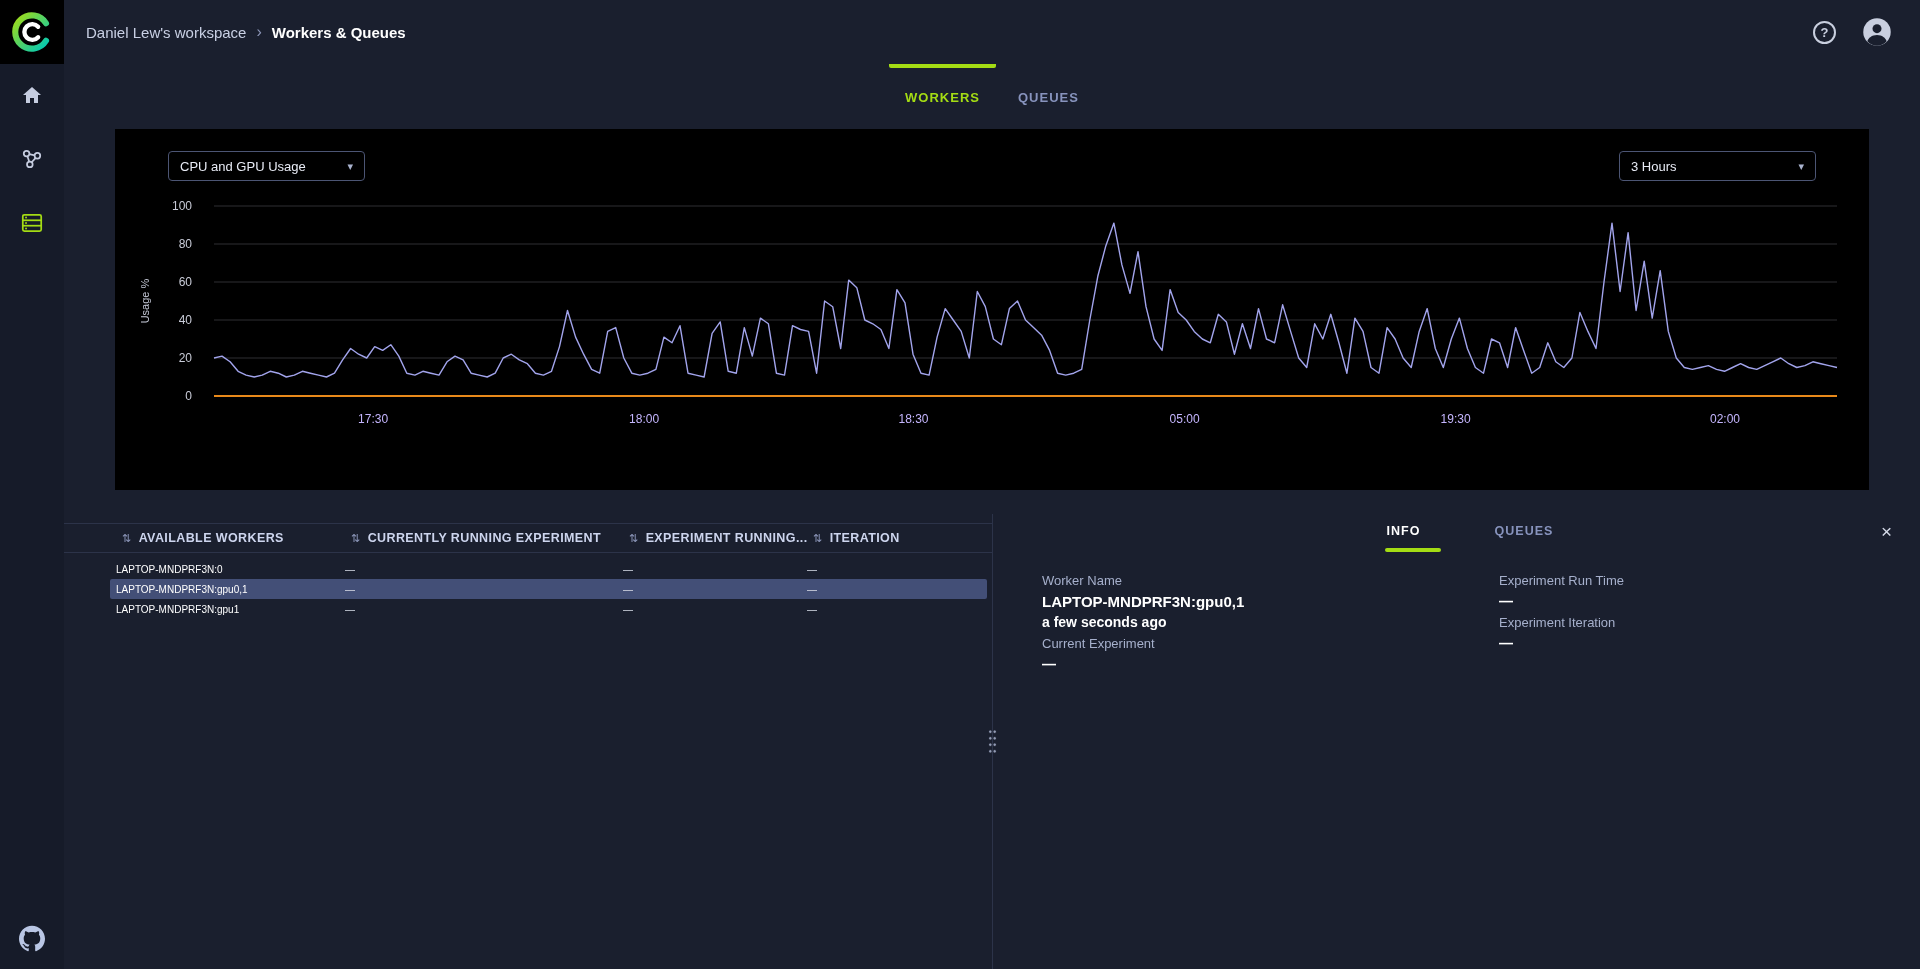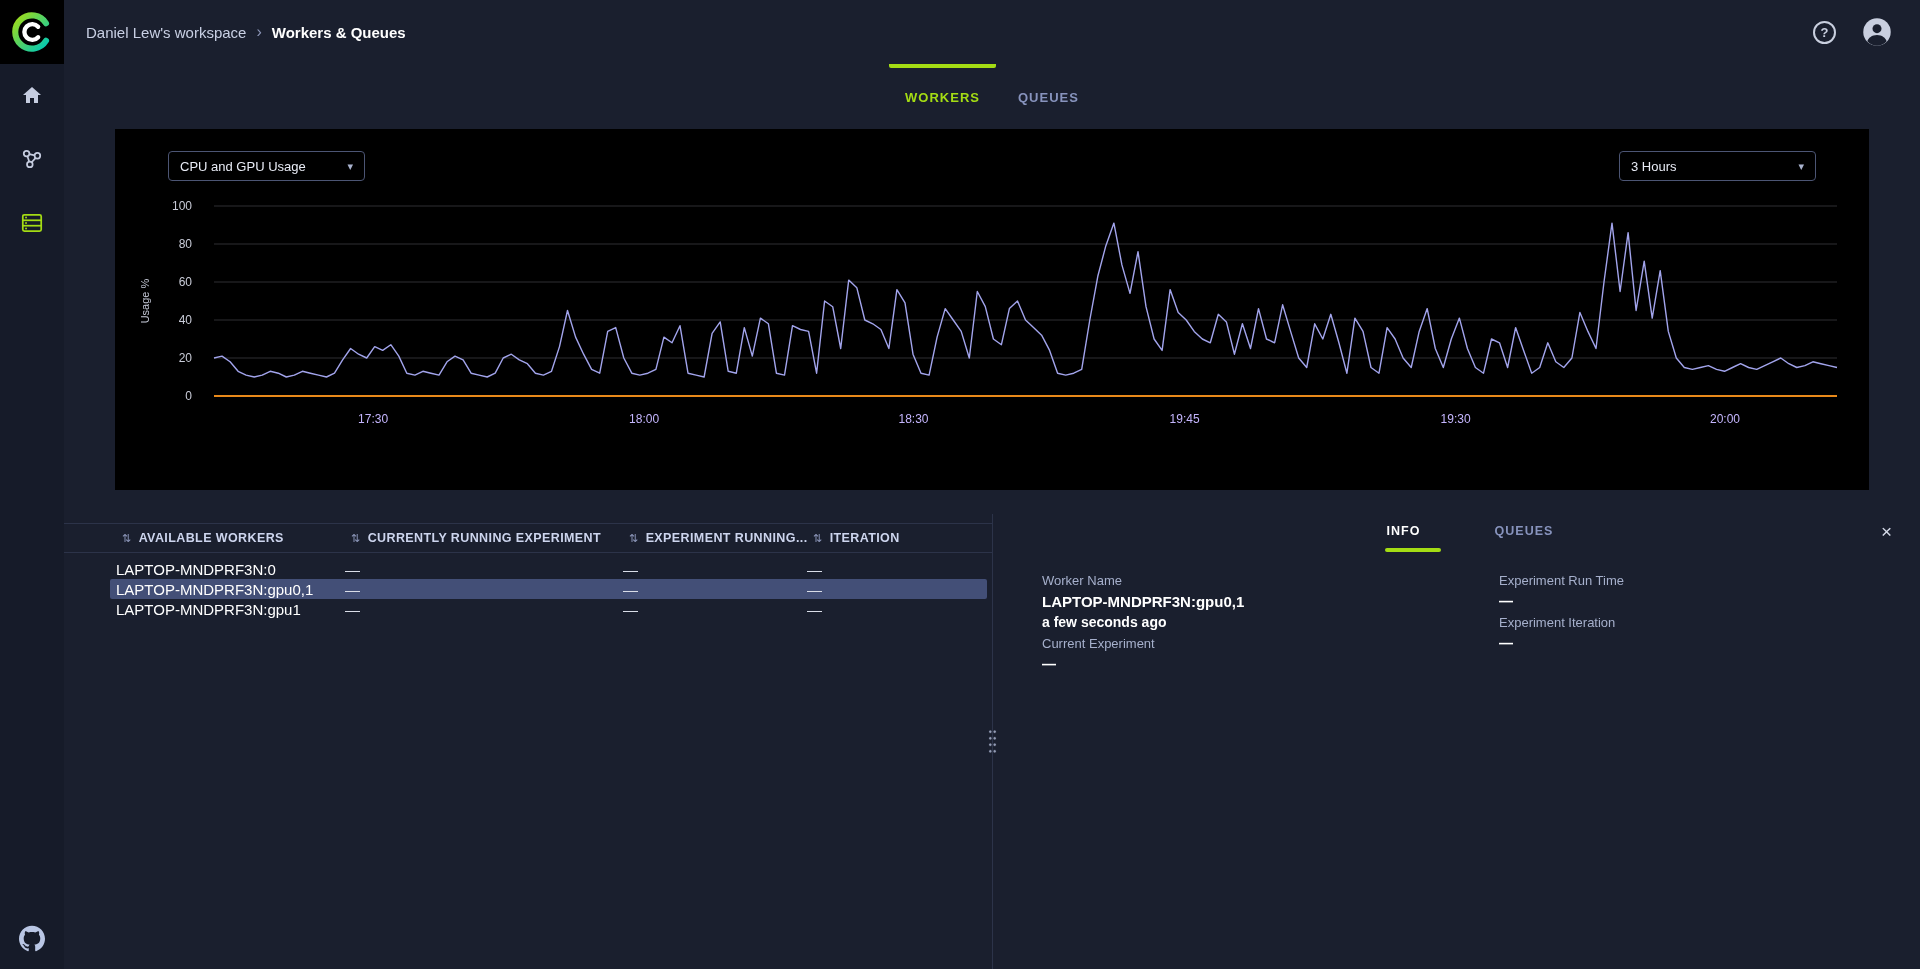--- a/index.html
+++ b/index.html
@@ -56,21 +56,21 @@
 
   
   .bottom { flex:1; margin-top:24px; display:flex; min-height:0; }
 
   .table-area { flex:0 0 928px; width:928px; }
   .thead { margin-top:9px; height:30px; display:flex; align-items:center; border-top:1px solid #2c3349; border-bottom:1px solid #2c3349; padding-left:58px; }
   .th { display:flex; align-items:center; gap:7px; font-size:12.5px; font-weight:700; color:#cdd5ee; letter-spacing:.4px; cursor:pointer; }
   .th .sort { color:#8d97ba; font-size:11px; font-weight:400; }
   .th.c1 { width:229px; } .th.c2 { width:278px; } .th.c3 { width:184px; } .th.c4 { flex:1; }
   .tbody { padding-top:6px; }
-  .trow { display:flex; align-items:center; height:20px; margin:0 5px 0 46px; padding-left:6px; font-size:15px; color:#fff; border-radius:2px; cursor:pointer; }
+  .trow { display:flex; align-items:center; height:20px; margin:0 5px 0 46px; padding-left:6px; font-size:10px; color:#fff; border-radius:2px; cursor:pointer; }
   .trow.selected { background:#434f77; }
   .trow .c1 { width:229px; } .trow .c2 { width:278px; } .trow .c3 { width:184px; } .trow .c4 { flex:1; }
   .trow .dash { color:#d9dde8; }
 
   .splitter { flex:0 0 1px; background:#2c3349; position:relative; }
   .splitter .handle { position:absolute; top:50%; left:-4px; transform:translateY(-50%); width:9px; height:27px; cursor:col-resize;
     background-image:radial-gradient(circle, #9aa3bd 1px, transparent 1.4px); background-size:4.5px 6.5px; }
 
   .details { flex:1; position:relative; padding-left:27px; }
   .dtabs { display:flex; justify-content:center; gap:52px; padding-top:4px; }
@@ -199,23 +199,23 @@
           <line x1="0" x2="1623" y1="0" y2="0" stroke="#2e2e33" stroke-width="1"></line>
           <polyline points="0.0,152.0 8.0,150.1 16.1,155.8 24.1,165.3 32.1,169.1 40.2,171.0 48.2,169.1 56.2,165.3 64.3,167.2 72.3,171.0 80.3,169.1 88.4,165.3 96.4,167.2 104.5,169.1 112.5,171.0 120.5,167.2 128.6,153.9 136.6,142.5 144.6,148.2 152.7,152.0 160.7,140.6 168.7,144.4 176.8,138.7 184.8,150.1 192.8,167.2 200.9,169.1 208.9,165.3 216.9,167.2 225.0,169.1 233.0,155.8 241.0,150.1 249.1,153.9 257.1,167.2 265.1,169.1 273.2,171.0 281.2,167.2 289.2,152.0 297.3,148.2 305.3,153.9 313.4,157.7 321.4,167.2 329.4,169.1 337.5,165.3 345.5,140.6 353.5,104.5 361.6,131.1 369.6,148.2 377.6,163.4 385.7,167.2 393.7,125.4 401.7,121.6 409.8,152.0 417.8,167.2 425.8,169.1 433.9,167.2 441.9,163.4 449.9,131.1 458.0,136.8 466.0,119.7 474.0,167.2 482.1,169.1 490.1,171.0 498.1,127.3 506.2,115.9 514.2,165.3 522.3,167.2 530.3,121.6 538.3,150.1 546.4,112.1 554.4,117.8 562.4,167.2 570.5,169.1 578.5,119.7 586.5,123.5 594.6,125.4 602.6,167.2 610.6,95.0 618.7,100.7 626.7,142.5 634.7,74.1 642.8,81.7 650.8,114.0 658.8,117.8 666.9,123.5 674.9,142.5 682.9,83.6 691.0,96.9 699.0,148.2 707.0,167.2 715.1,169.1 723.1,131.1 731.2,102.6 739.2,114.0 747.2,125.4 755.3,152.0 763.3,85.5 771.3,100.7 779.4,133.0 787.4,138.7 795.4,102.6 803.5,95.0 811.5,114.0 819.5,121.6 827.6,129.2 835.6,144.4 843.6,167.2 851.7,169.1 859.7,167.2 867.7,163.4 875.8,114.0 883.8,70.3 891.8,39.9 899.9,17.1 907.9,58.9 916.0,87.4 924.0,45.6 932.0,100.7 940.1,133.0 948.1,144.4 956.1,83.6 964.2,106.4 972.2,114.0 980.2,125.4 988.3,133.0 996.3,136.8 1004.3,108.3 1012.4,115.9 1020.4,148.2 1028.4,117.8 1036.5,142.5 1044.5,102.6 1052.5,133.0 1060.6,136.8 1068.6,98.8 1076.6,125.4 1084.7,152.0 1092.7,161.5 1100.7,117.8 1108.8,133.0 1116.8,108.3 1124.9,136.8 1132.9,167.2 1140.9,112.1 1149.0,125.4 1157.0,161.5 1165.0,167.2 1173.1,121.6 1181.1,133.0 1189.1,152.0 1197.2,161.5 1205.2,125.4 1213.2,102.6 1221.3,142.5 1229.3,161.5 1237.3,133.0 1245.4,112.1 1253.4,142.5 1261.4,161.5 1269.5,167.2 1277.5,133.0 1285.5,136.8 1293.6,161.5 1301.6,121.6 1309.6,144.4 1317.7,167.2 1325.7,161.5 1333.8,136.8 1341.8,155.8 1349.8,161.5 1357.9,152.0 1365.9,106.4 1373.9,125.4 1382.0,142.5 1390.0,76.0 1398.0,17.1 1406.1,85.5 1414.1,26.6 1422.1,104.5 1430.2,55.1 1438.2,112.1 1446.2,64.6 1454.3,125.4 1462.3,152.0 1470.3,161.5 1478.4,163.4 1486.4,161.5 1494.4,159.6 1502.5,163.4 1510.5,165.3 1518.5,161.5 1526.6,157.7 1534.6,161.5 1542.7,163.4 1550.7,159.6 1558.7,155.8 1566.8,152.0 1574.8,157.7 1582.8,161.5 1590.9,159.6 1598.9,155.8 1606.9,157.7 1615.0,159.6 1623.0,161.5" fill="none" stroke="#a2a4ec" stroke-width="1.4" stroke-linejoin="round"></polyline>
           <polyline points="0.0,190.0 1623.0,190.0" fill="none" stroke="#e8891a" stroke-width="2" stroke-linejoin="round"></polyline>
         </svg>
     </div>
 
     <div class="xticks" id="x-ticks">
         <div class="xtick" style="left: 9.8%;">17:30</div>
         <div class="xtick" style="left: 26.5%;">18:00</div>
         <div class="xtick" style="left: 43.1%;">18:30</div>
-        <div class="xtick" style="left: 59.8%;">19:45</div>
+        <div class="xtick" style="left: 59.8%;">05:00</div>
         <div class="xtick" style="left: 76.5%;">19:30</div>
-        <div class="xtick" style="left: 93.1%;">20:00</div>
+        <div class="xtick" style="left: 93.1%;">02:00</div>
       </div>
 
   </div>
 
   <div class="bottom">
 
     <div class="table-area">
       <div class="thead">
         <div class="th c1">
           <span class="sort">⇅</span>

